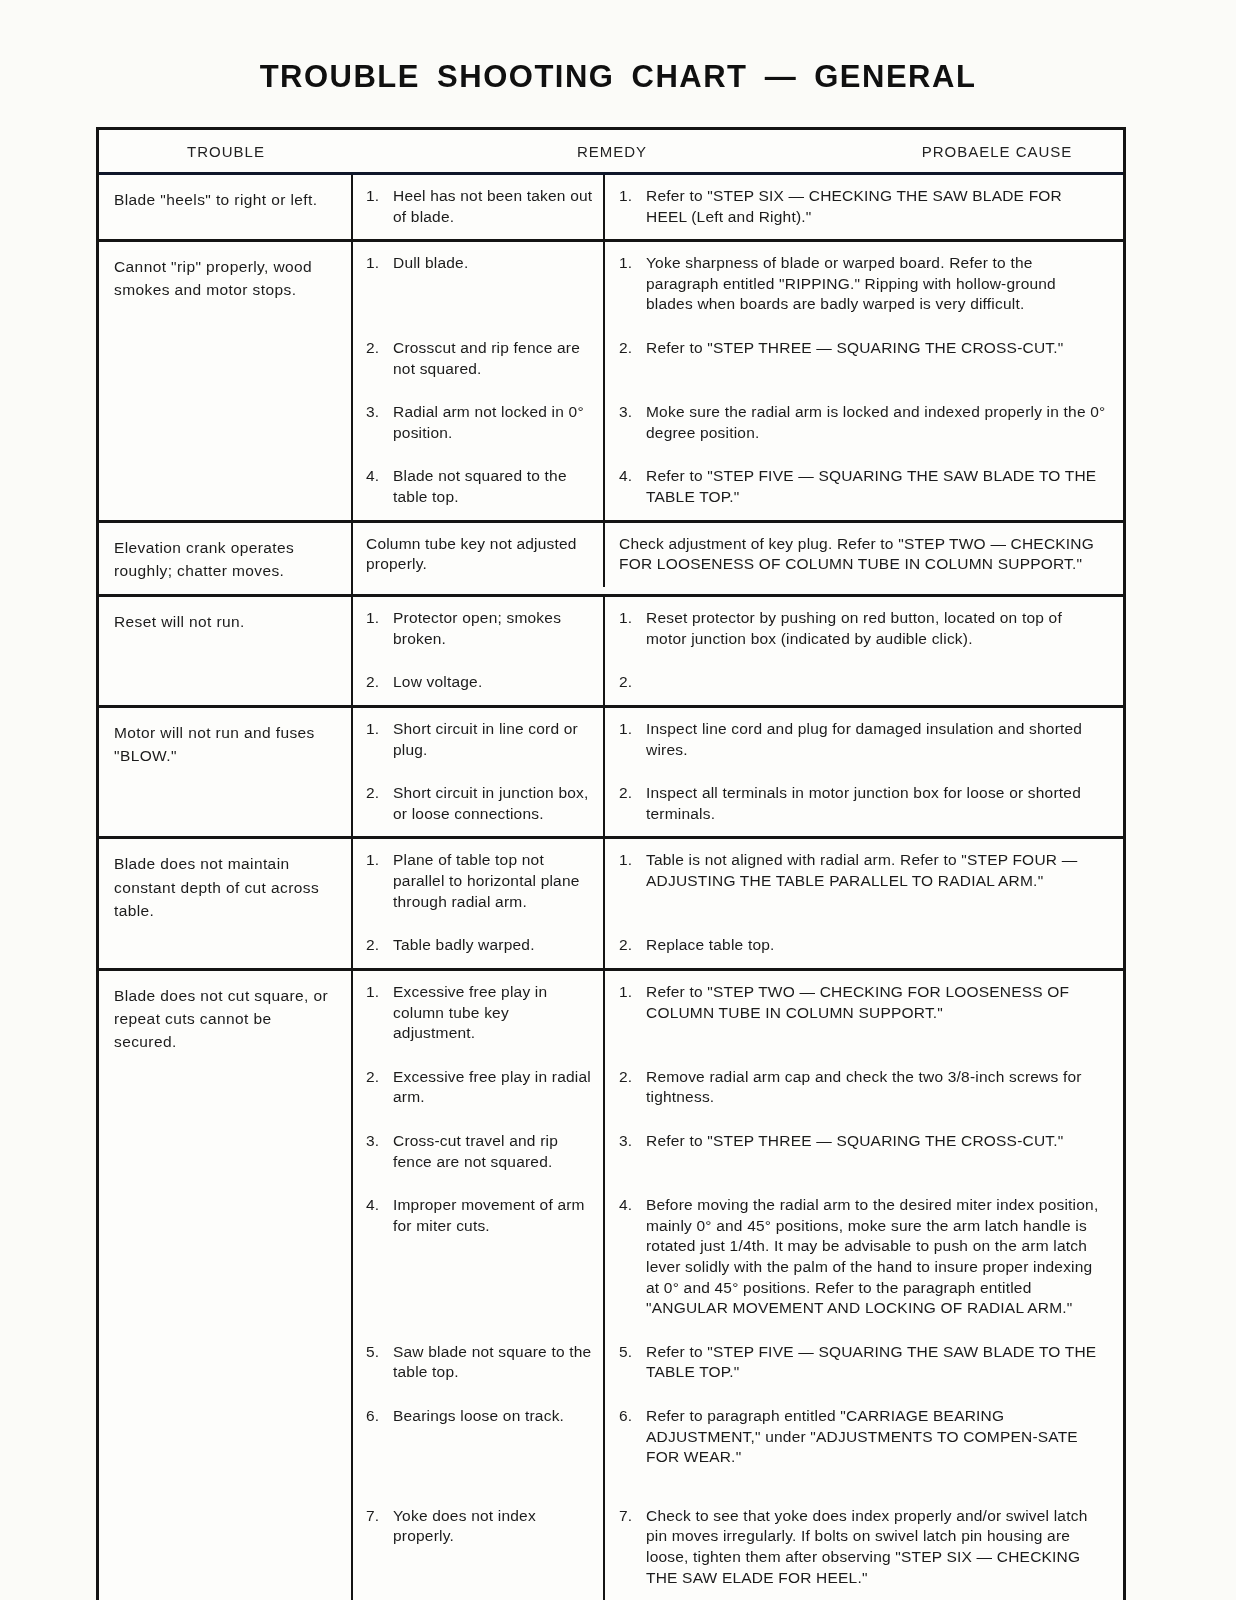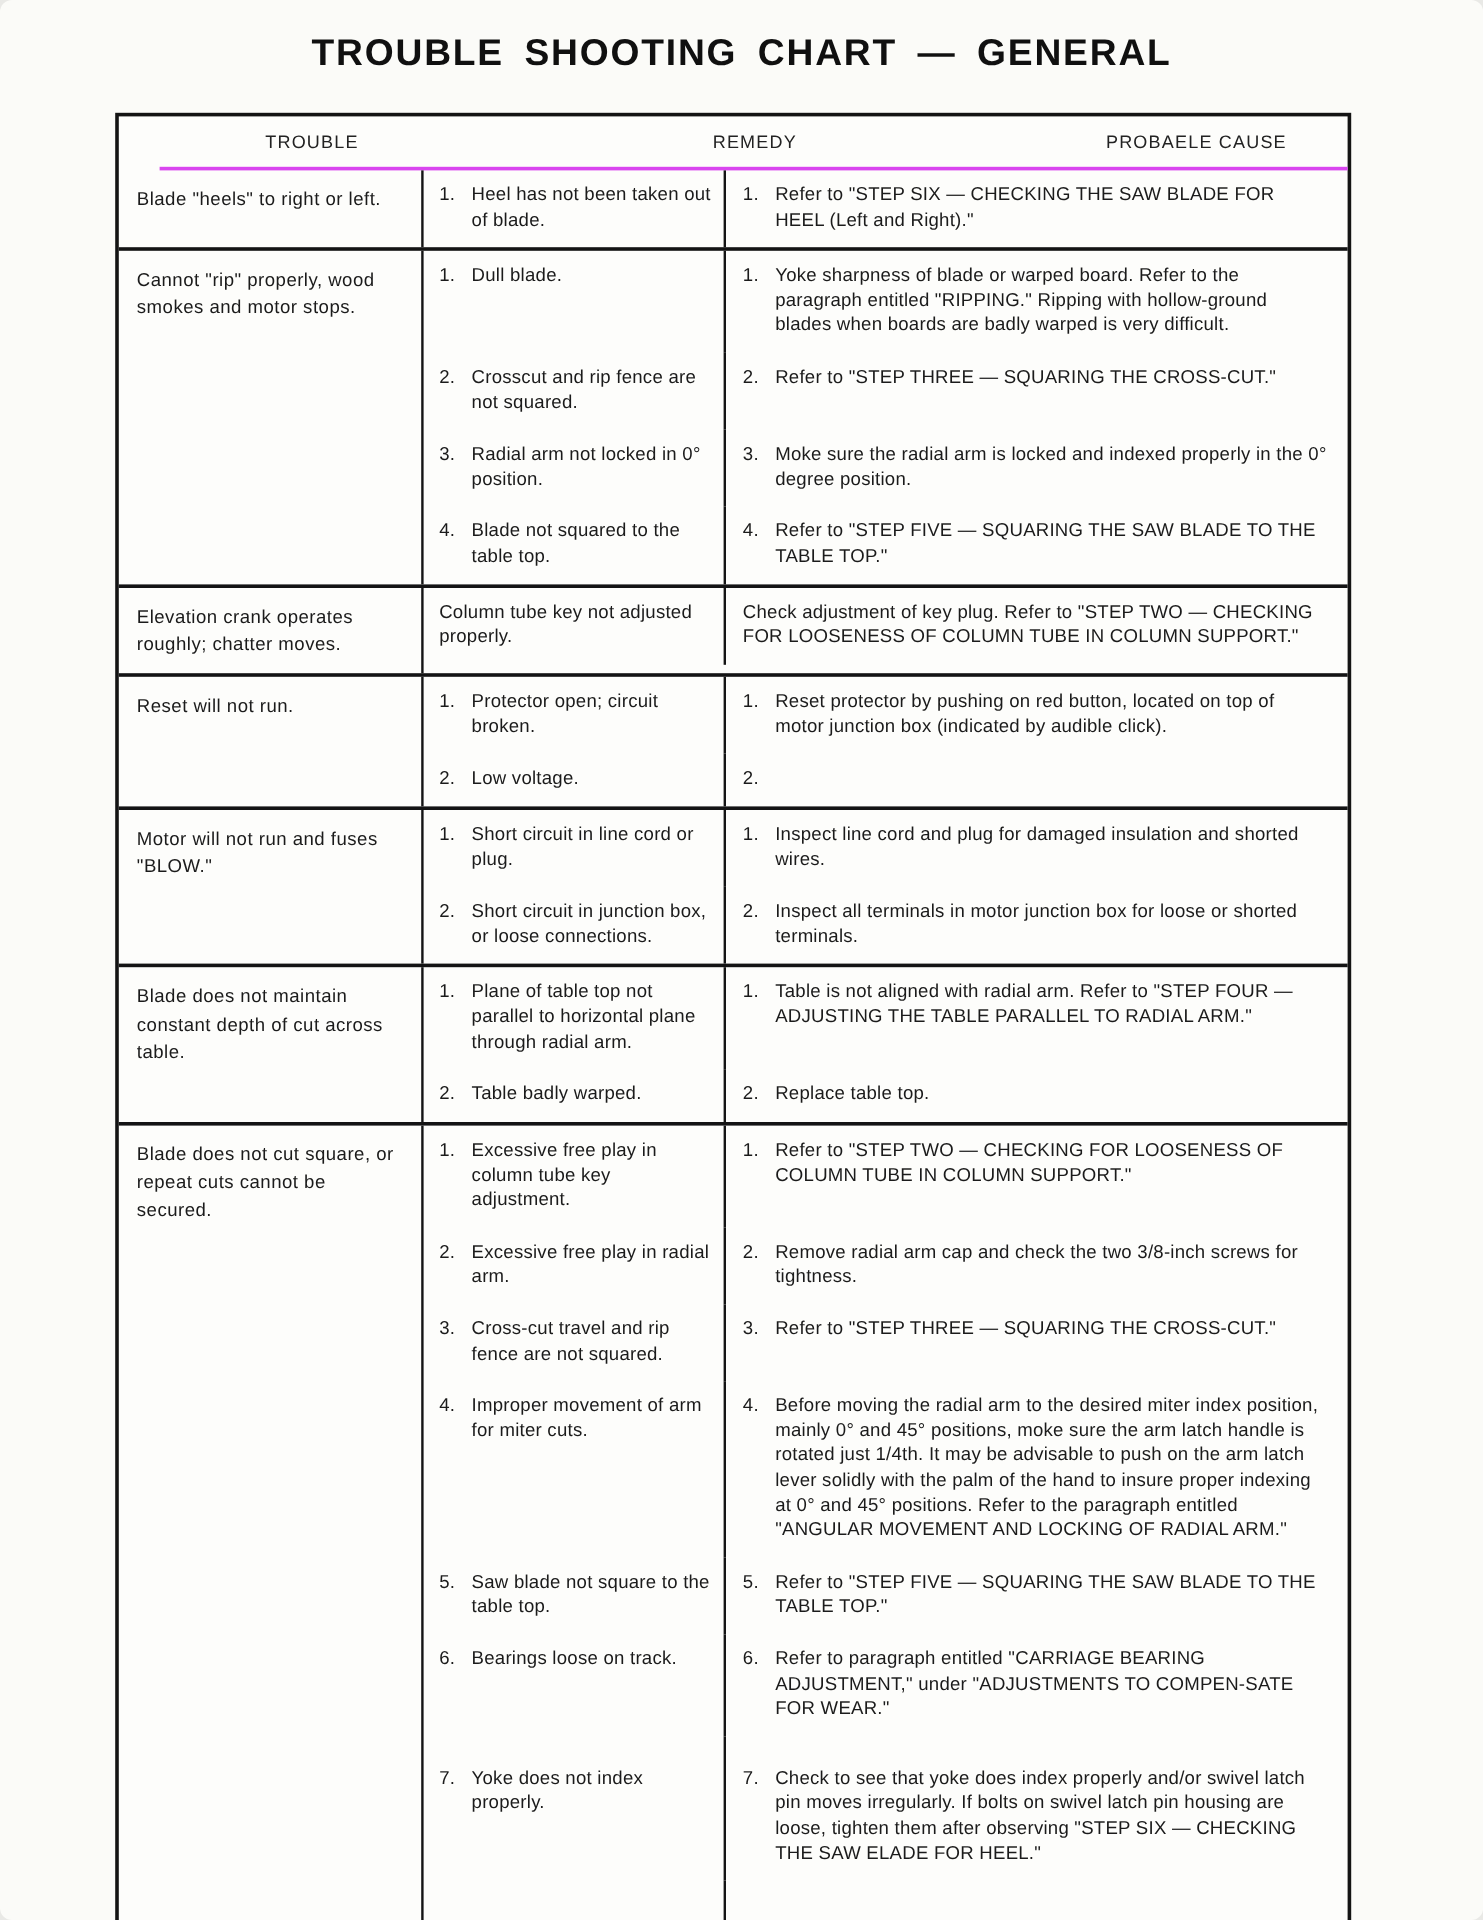--- a/index.html
+++ b/index.html
@@ -5,38 +5,37 @@
   * { box-sizing: border-box; margin: 0; padding: 0; }
   html, body { background: #e9e9e6; }
   body {
     width: 1236px; height: 1600px;
     font-family: "Liberation Sans", sans-serif;
     color: #1b1b1b;
   }
   .page {
     width: 1236px; height: 1600px;
     background: #fbfbf8;
-    padding-top: 26px;
+    padding-top: 59px;
     overflow: hidden;
-    border-radius: 10px;
   }
   .title {
     text-align: center;
     font-size: 31px;
     font-weight: 700;
     letter-spacing: 1.5px;
     word-spacing: 7px;
     color: #101010;
   }
   .ts-table {
     margin: 32px 110px 0 96px;
     border: 3px solid #141414;
     background: #fdfdfb;
   }
-  .thead { display: flex; border-bottom: 3px solid #d946ef; margin-left: 34px; }
+  .thead { display: flex; border-bottom: 3px solid #0f172a; }
   .th {
     padding: 13px 0 12px 0;
     font-size: 15px;
     letter-spacing: 1px;
     text-align: center;
     color: #222;
   }
   .th1 { width: 254px; flex: none; }
   .th2 { width: 252px; flex: none; }
   .th3 { flex: 1; }
@@ -168,21 +167,21 @@
         </div>
       </div>
     </div>
 
     <div class="trow">
       <div class="cell-trouble">Reset will not run.</div>
       <div class="pairs">
         <div class="pair">
           <div class="cell-cause">
             <span class="num">1.</span>
-            <span class="txt">Protector open; circuit broken.</span>
+            <span class="txt">Protector open; smokes broken.</span>
           </div>
           <div class="cell-remedy">
             <span class="num">1.</span>
             <span class="txt">Reset protector by pushing on red button, located on top of motor junction box (indicated by audible click).</span>
           </div>
         </div>
         <div class="pair">
           <div class="cell-cause">
             <span class="num">2.</span>
             <span class="txt">Low voltage.</span>

